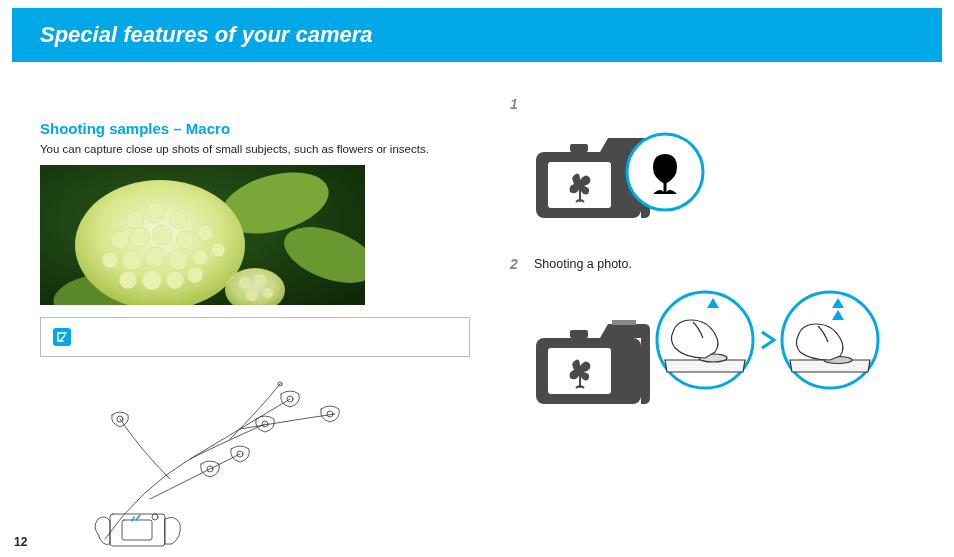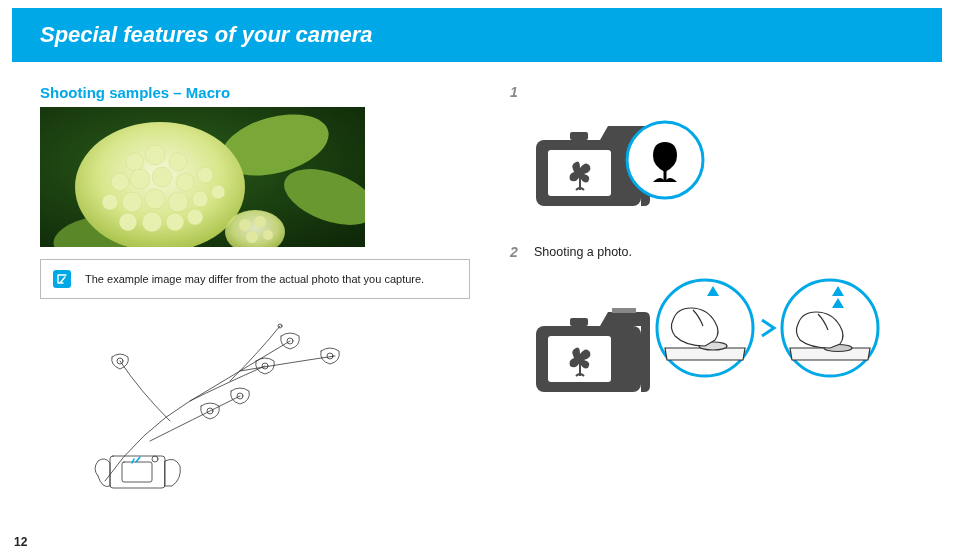--- a/index.html
+++ b/index.html
@@ -8,33 +8,33 @@
       height: 557px;
       font-family: Arial, Helvetica, sans-serif;
       background: #fff;
       position: relative;
       overflow: hidden;
     }
     .header-bar {
       background: #00a8e8;
       color: #fff;
       padding: 14px 0 14px 28px;
-      margin: 8px 12px 0 12px;
+      margin: 8px 12px 12px 12px;
     }
     .header-title {
       font-size: 22px;
       font-weight: bold;
       font-style: italic;
     }
     .content {
       display: flex;
       padding: 22px 40px 0 40px;
       gap: 40px;
     }
-    .col-left { width: 430px; }
+    .col-left { width: 430px; margin-top: 24px; }
     .col-right { width: 410px; }
     .section-heading {
       color: #00a8e8;
       font-size: 15px;
       font-weight: bold;
       margin-bottom: 6px;
     }
     .intro-text {
       font-size: 11.5px;
       color: #222;
@@ -114,20 +114,21 @@
 <body>
 
 <div class="header-bar">
   <div class="header-title">Special features of your camera</div>
 </div>
 
 <div class="content">
 
   <div class="col-left">
     <div class="section-heading">Shooting samples – Macro</div>
+    <div class="intro-text">You can capture close up shots of small subjects, such as flowers or insects.</div>
 
     <div class="sample-photo">
       <svg viewBox="0 0 325 140" width="325" height="140">
         <defs>
           <radialGradient id="bgGreen" cx="40%" cy="40%" r="80%">
             <stop offset="0%" stop-color="#2a5a1a"></stop>
             <stop offset="100%" stop-color="#0e2808"></stop>
           </radialGradient>
           <radialGradient id="flower" cx="50%" cy="40%" r="60%">
             <stop offset="0%" stop-color="#f4f8d8"></stop>
@@ -172,21 +173,20 @@
           </g>
       </svg>
     </div>
 
     <div class="note-box">
       <div class="note-icon">
         <svg width="12" height="12" viewBox="0 0 12 12">
           <path d="M2 2 L10 2 M2 2 L2 10 M2 10 L7 10 M9 4 L4 10" stroke="#fff" stroke-width="1.4" fill="none" stroke-linecap="round"></path>
         </svg>
       </div>
-      <div class="note-text">The example image may differ from the actual photo that you capture.</div>
     </div>
 
     <div class="line-illustration">
       <svg viewBox="0 0 300 180" width="300" height="180">
         <g stroke="#333" stroke-width="0.8" fill="none" stroke-linecap="round">
 
           <path d="M25 170 Q60 120 110 90 Q160 60 210 30"></path>
           <path d="M110 90 Q140 75 185 55"></path>
           <path d="M70 130 Q110 110 160 85"></path>
           <path d="M90 110 Q60 80 40 50"></path>

